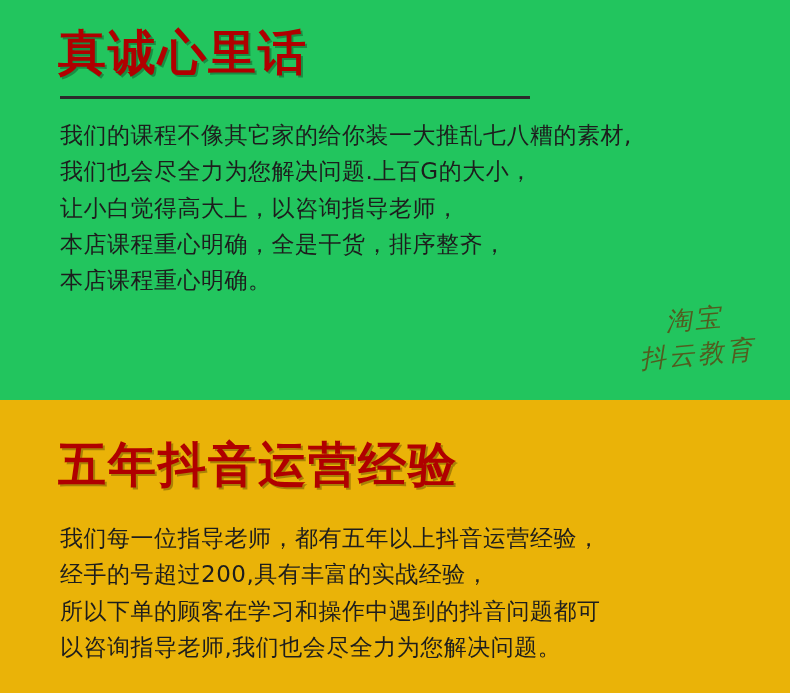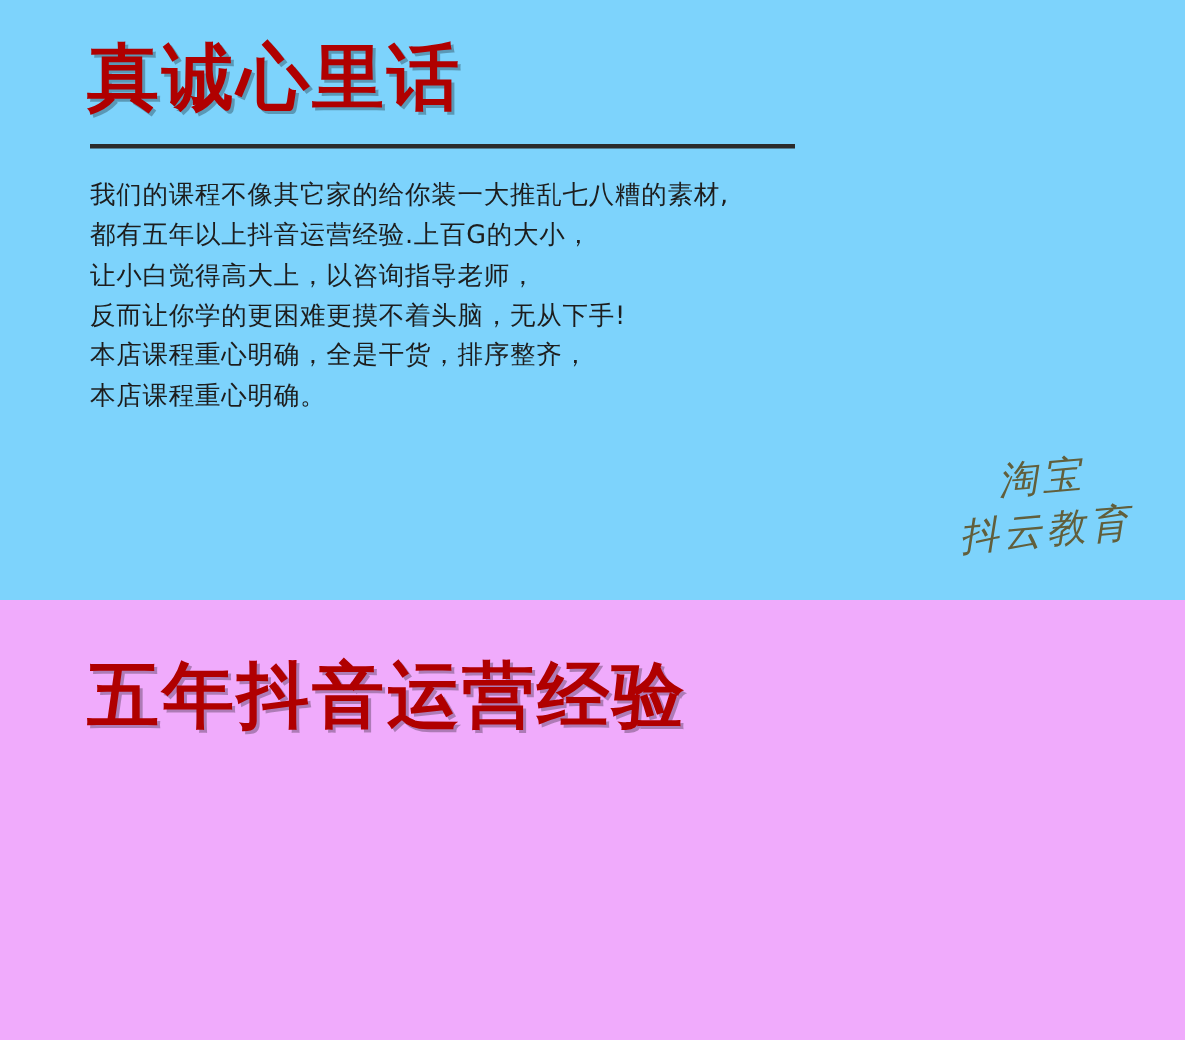--- a/index.html
+++ b/index.html
@@ -17,26 +17,26 @@
     width: 790px;
     height: 693px;
     position: relative;
   }
   .panel {
     position: relative;
     box-sizing: border-box;
     width: 100%;
   }
   .panel-top {
-    background: #7dd3fc;
+    background: #22c55e;
     height: 400px;
     padding: 22px 0 0 0;
   }
   .panel-bottom {
-    background: #f0abfc;
+    background: #eab308;
     height: 293px;
     padding: 16px 0 0 0;
   }
   .divider-black {
     position: absolute;
     left: 0;
     top: 400px;
     width: 100%;
     height: 8px;
     background: #000000;
@@ -54,21 +54,21 @@
   .rule {
     width: 470px;
     height: 3px;
     background: #2b2b2b;
     margin: 14px 0 0 60px;
   }
   .body-text {
     margin: 18px 0 0 60px;
     color: #1d1d1d;
     font-family: "DejaVu Sans", "Liberation Sans", sans-serif;
-    font-size: 17px;
+    font-size: 23px;
     line-height: 1.58;
     letter-spacing: 0.5px;
     max-width: 660px;
   }
   .body-text .line {
     white-space: pre;
   }
   .watermark {
     position: absolute;
     right: 36px;
@@ -93,31 +93,36 @@
 </head>
 <body>
 
 <div class="page">
 
   <section class="panel panel-top">
     <h1 class="heading">真诚心里话</h1>
     <div class="rule"></div>
     <div class="body-text">
       <div class="line">我们的课程不像其它家的给你装一大推乱七八糟的素材,</div>
-      <div class="line">都有五年以上抖音运营经验.上百G的大小，</div>
+      <div class="line">我们也会尽全力为您解决问题.上百G的大小，</div>
       <div class="line">让小白觉得高大上，以咨询指导老师，</div>
-      <div class="line">反而让你学的更困难更摸不着头脑，无从下手!</div>
       <div class="line">本店课程重心明确，全是干货，排序整齐，</div>
       <div class="line">本店课程重心明确。</div>
     </div>
     <div class="watermark">
       <div class="wm1">淘宝</div>
       <div class="wm2">抖云教育</div>
     </div>
   </section>
 
   <div class="divider-black"></div>
 
   <section class="panel panel-bottom">
     <h1 class="heading bottom-heading">五年抖音运营经验</h1>
+    <div class="body-text bottom-body">
+      <div class="line">我们每一位指导老师，都有五年以上抖音运营经验，</div>
+      <div class="line">经手的号超过200,具有丰富的实战经验，</div>
+      <div class="line">所以下单的顾客在学习和操作中遇到的抖音问题都可</div>
+      <div class="line">以咨询指导老师,我们也会尽全力为您解决问题。</div>
+    </div>
   </section>
 
 </div>
 
 </body></html>

